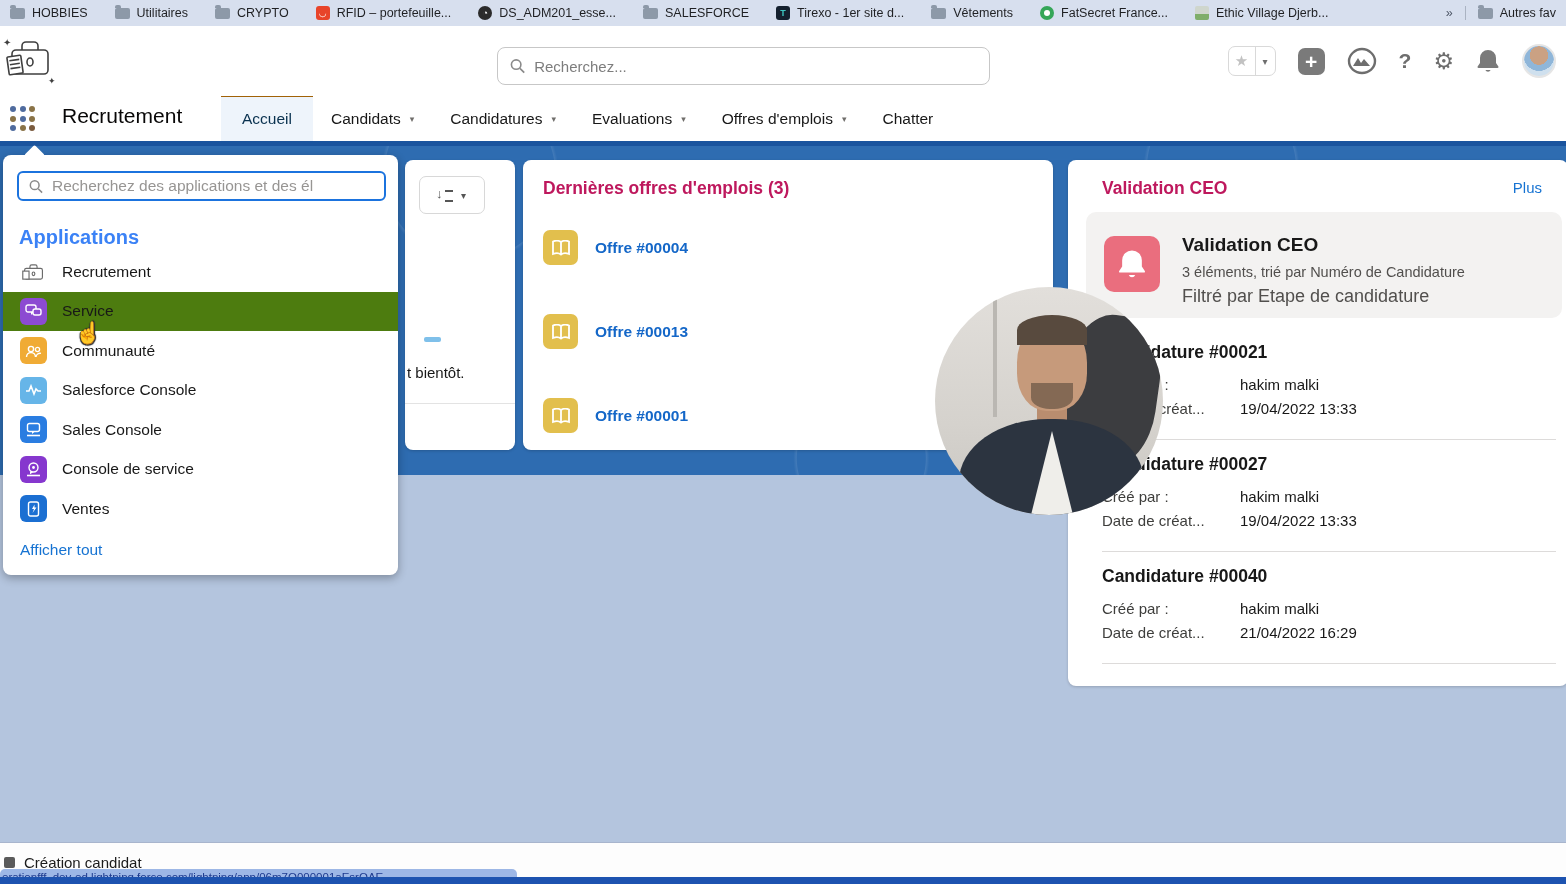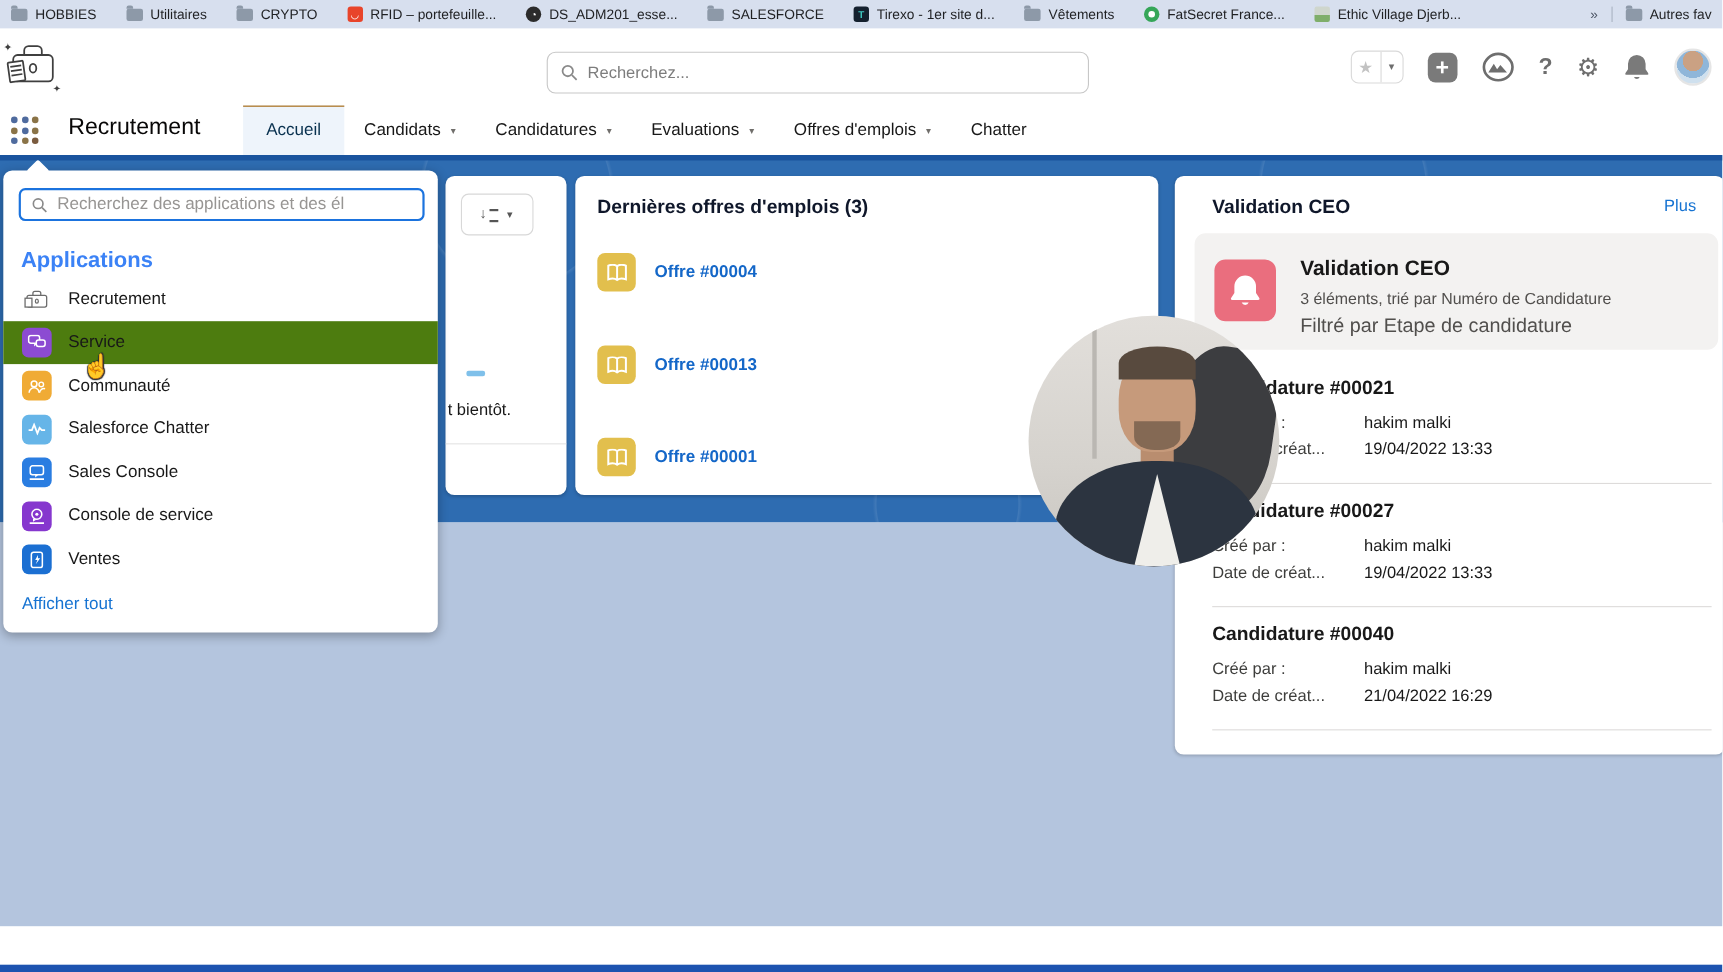--- a/index.html
+++ b/index.html
@@ -85,21 +85,21 @@
   .sortglyph { position:relative; width:15px; height:12px; }
   .sortglyph::before { content:"↓"; position:absolute; left:-2px; top:-3px; font-size:13px; color:#565656; }
   .sortglyph::after { content:""; position:absolute; right:0; top:1px; width:8px; height:8px;
     border-top:2px solid #565656; border-bottom:2px solid #565656; }
   .bluedash { position:absolute; left:19px; top:177px; width:17px; height:5px; background:#7fc0ea; border-radius:2px; }
   .soontext { position:absolute; left:2px; top:204px; font-size:15px; color:#181818; }
   .backdiv { position:absolute; left:0; right:0; top:243px; height:1px; background:#e3e3e3; }
 
   
   .offers { left:523px; top:160px; width:530px; height:290px; z-index:2; }
-  .card-title { font-size:17.5px; font-weight:bold; color:#0f172a; }
+  .card-title { font-size:17.5px; font-weight:bold; color:#be185d; }
   .offers .card-title { position:absolute; left:20px; top:18px; }
   .offer-row { position:absolute; left:20px; display:flex; align-items:center; gap:17px; cursor:pointer; }
   .offer-ic { width:35px; height:35px; border-radius:7px; background:#e2bf4d; display:flex;
     align-items:center; justify-content:center; }
   .offer-link { font-size:15.5px; font-weight:bold; color:#1467c8; }
 
   
   .validation { left:1068px; top:160px; width:500px; height:526px; z-index:2; }
   .validation .card-title { position:absolute; left:34px; top:18px; }
   .plus-link { position:absolute; right:26px; top:19px; font-size:15px; color:#1673d2; cursor:pointer; }
@@ -447,21 +447,21 @@
             </svg>
         </span>
         <span>Communauté</span>
       </div>
       <div class="lapp">
         <span class="aic" style="background:#66b5e8;">
           <svg width="17" height="12" viewBox="0 0 17 12">
               <polyline points="1,7 4,7 6,2 9,10 11,5 13,7 16,7" fill="none" stroke="#fff" stroke-width="1.6"></polyline>
             </svg>
         </span>
-        <span>Salesforce Chatter</span>
+        <span>Salesforce Console</span>
       </div>
       <div class="lapp">
         <span class="aic" style="background:#2a7de1;">
           <svg width="17" height="15" viewBox="0 0 17 15">
               <rect x="2.5" y="1.5" width="12" height="8" rx="2" fill="none" stroke="#fff" stroke-width="1.4"></rect>
               <path d="M7 9.5 l0 2.5 3-2.5" fill="#fff"></path>
               <path d="M2 13.5 h13" stroke="#fff" stroke-width="1.6"></path>
             </svg>
         </span>
         <span>Sales Console</span>
@@ -495,15 +495,20 @@
     <div class="wc-frame"></div>
     <div class="wc-chair"></div>
     <div class="wc-neck"></div>
     <div class="wc-body"></div>
     <div class="wc-shirt"></div>
     <div class="wc-head"></div>
     <div class="wc-hair"></div>
     <div class="wc-beard"></div>
   </div>
 
+  <div class="bottom-strip">
+    <div class="tabtitle-ic"></div>
+    <div class="tabtitle">Création candidat</div>
+    <div class="urlchip">erationfff..dev-ed.lightning.force.com/lightning/app/06m7Q000001aEsrQAE</div>
+  </div>
   <div class="bottom-bar"></div>
 
 </div>
 
 </body></html>

